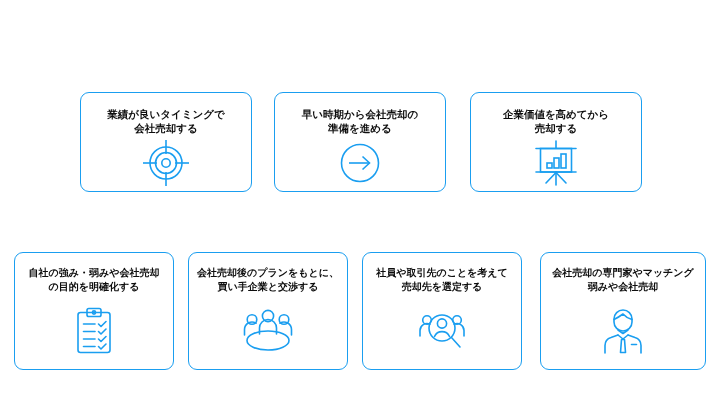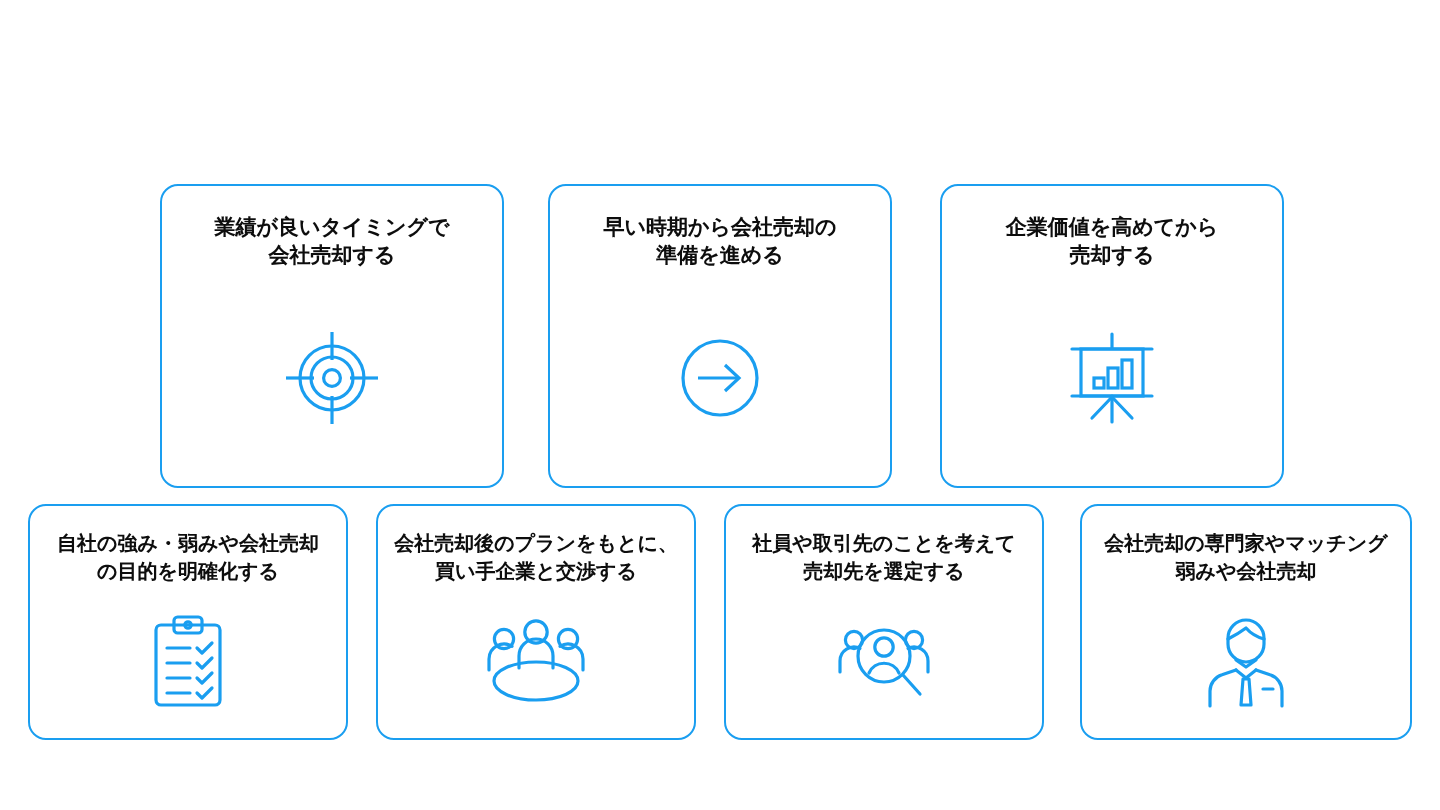--- a/index.html
+++ b/index.html
@@ -60,21 +60,21 @@
     display: flex;
     align-items: center;
     justify-content: center;
     width: 100%;
   }
 
   
   .row1 {
     top: 92px;
     width: 172px;
-    height: 152px;
+    height: 100px;
     padding-top: 14px;
     justify-content: center;
   }
   .row1 .card-label {
     font-size: 10.5px;
   }
   .row1.c1 { left: 80px; }
   .row1.c2 { left: 274px; }
   .row1.c3 { left: 470px; }
 

